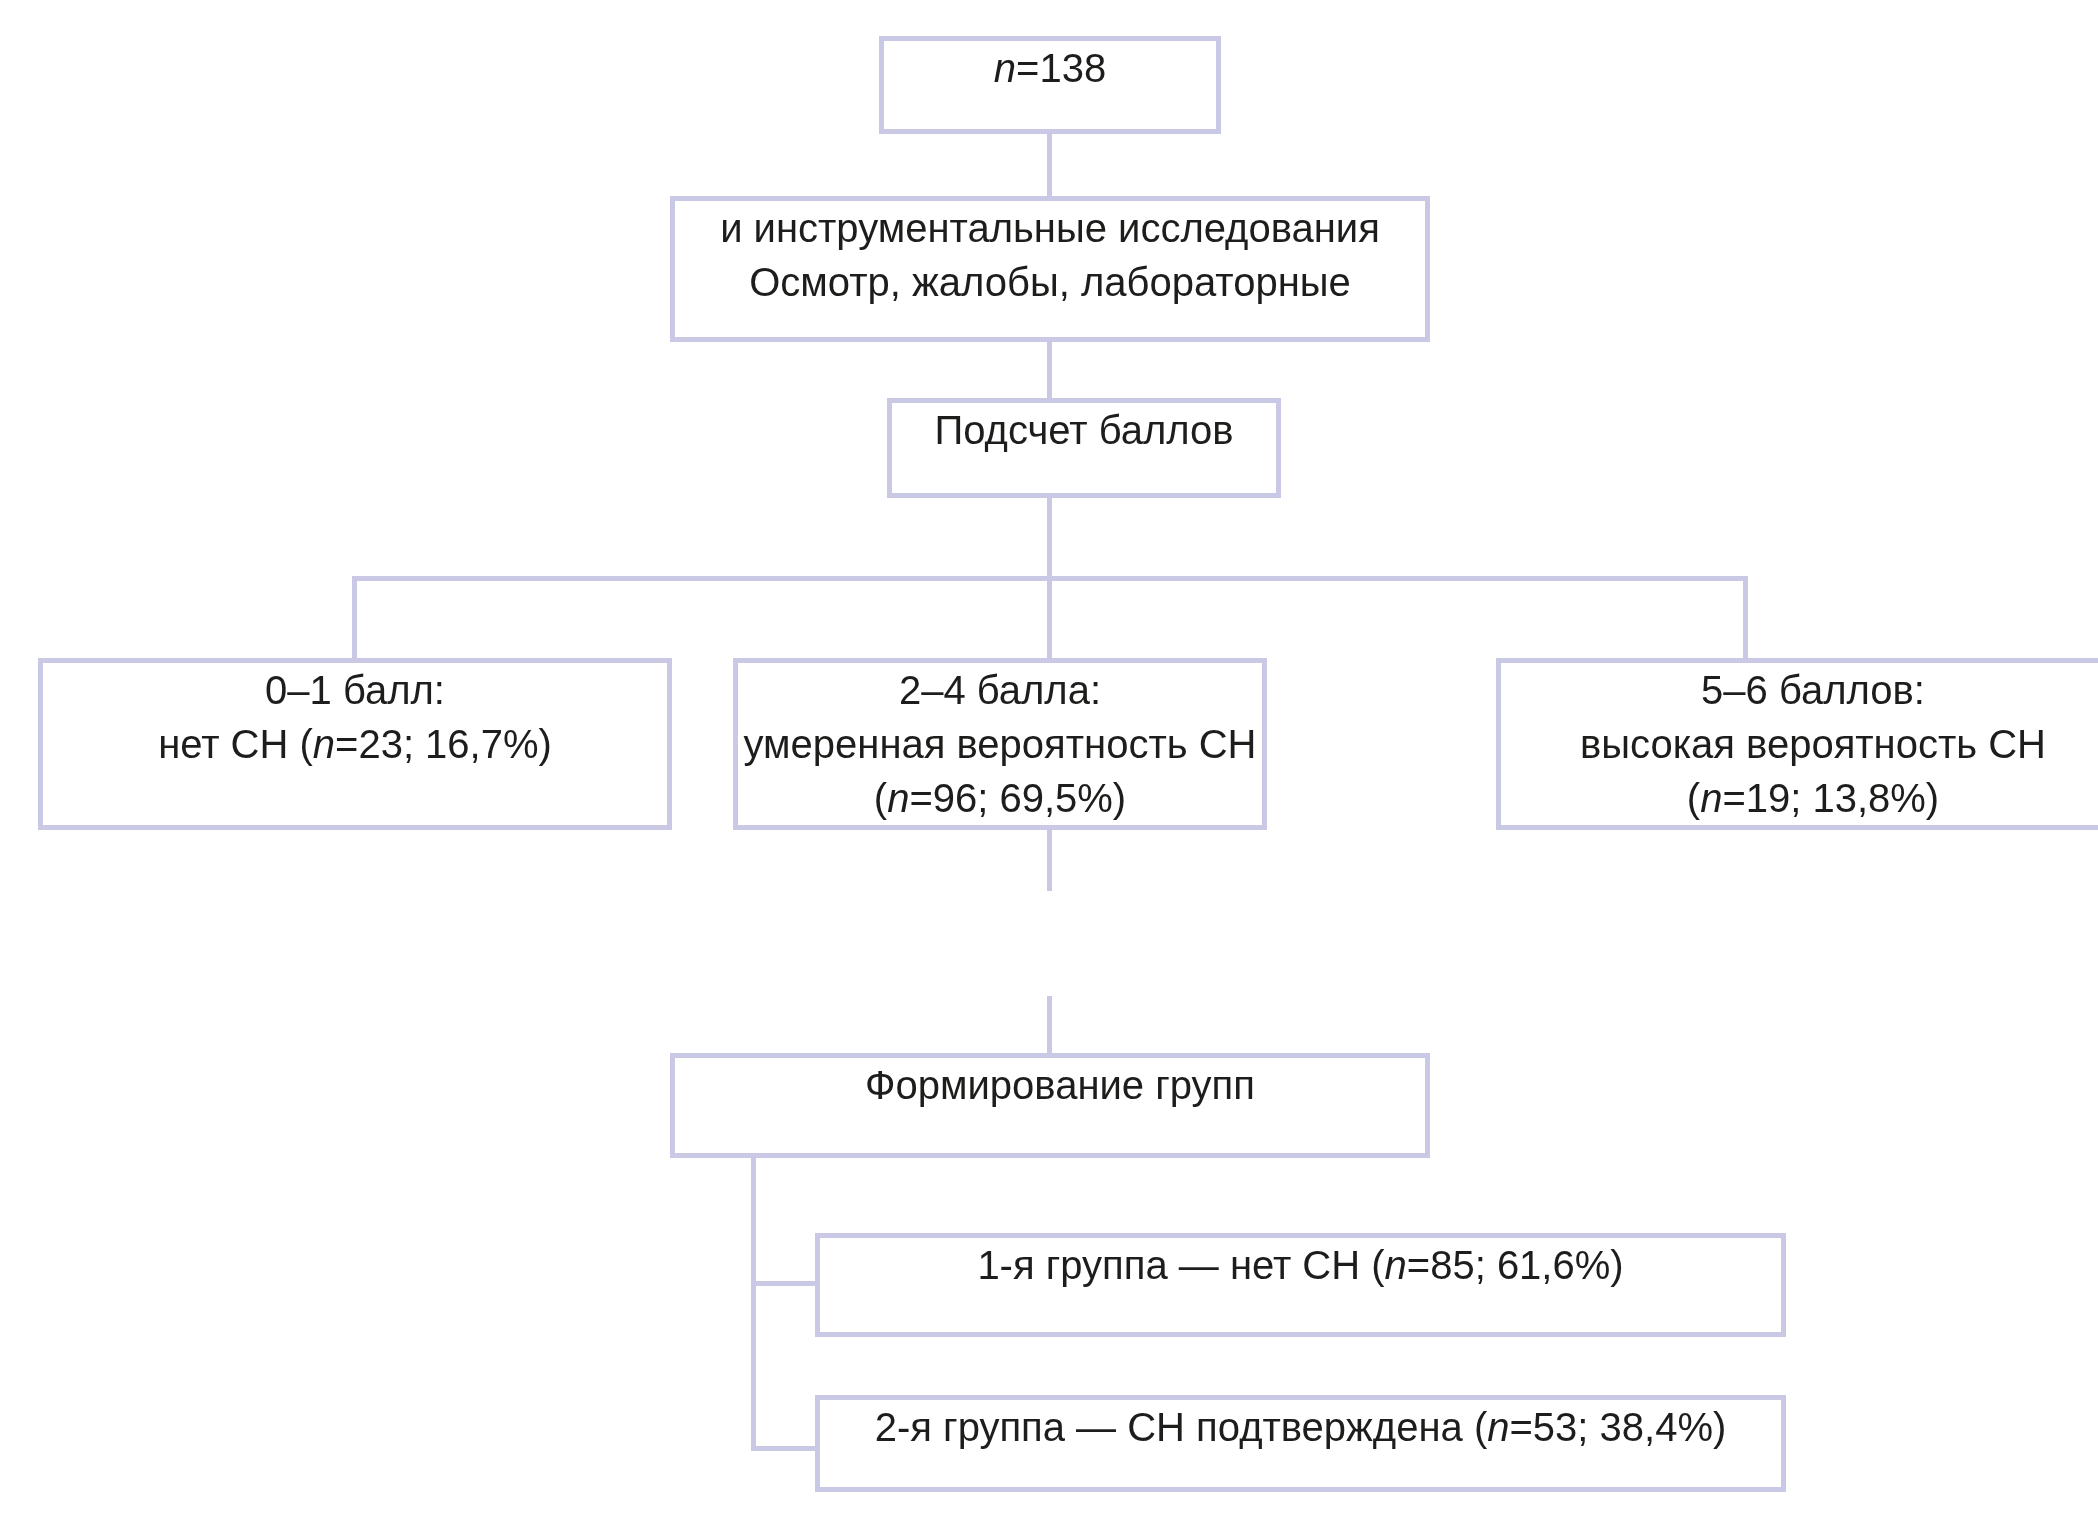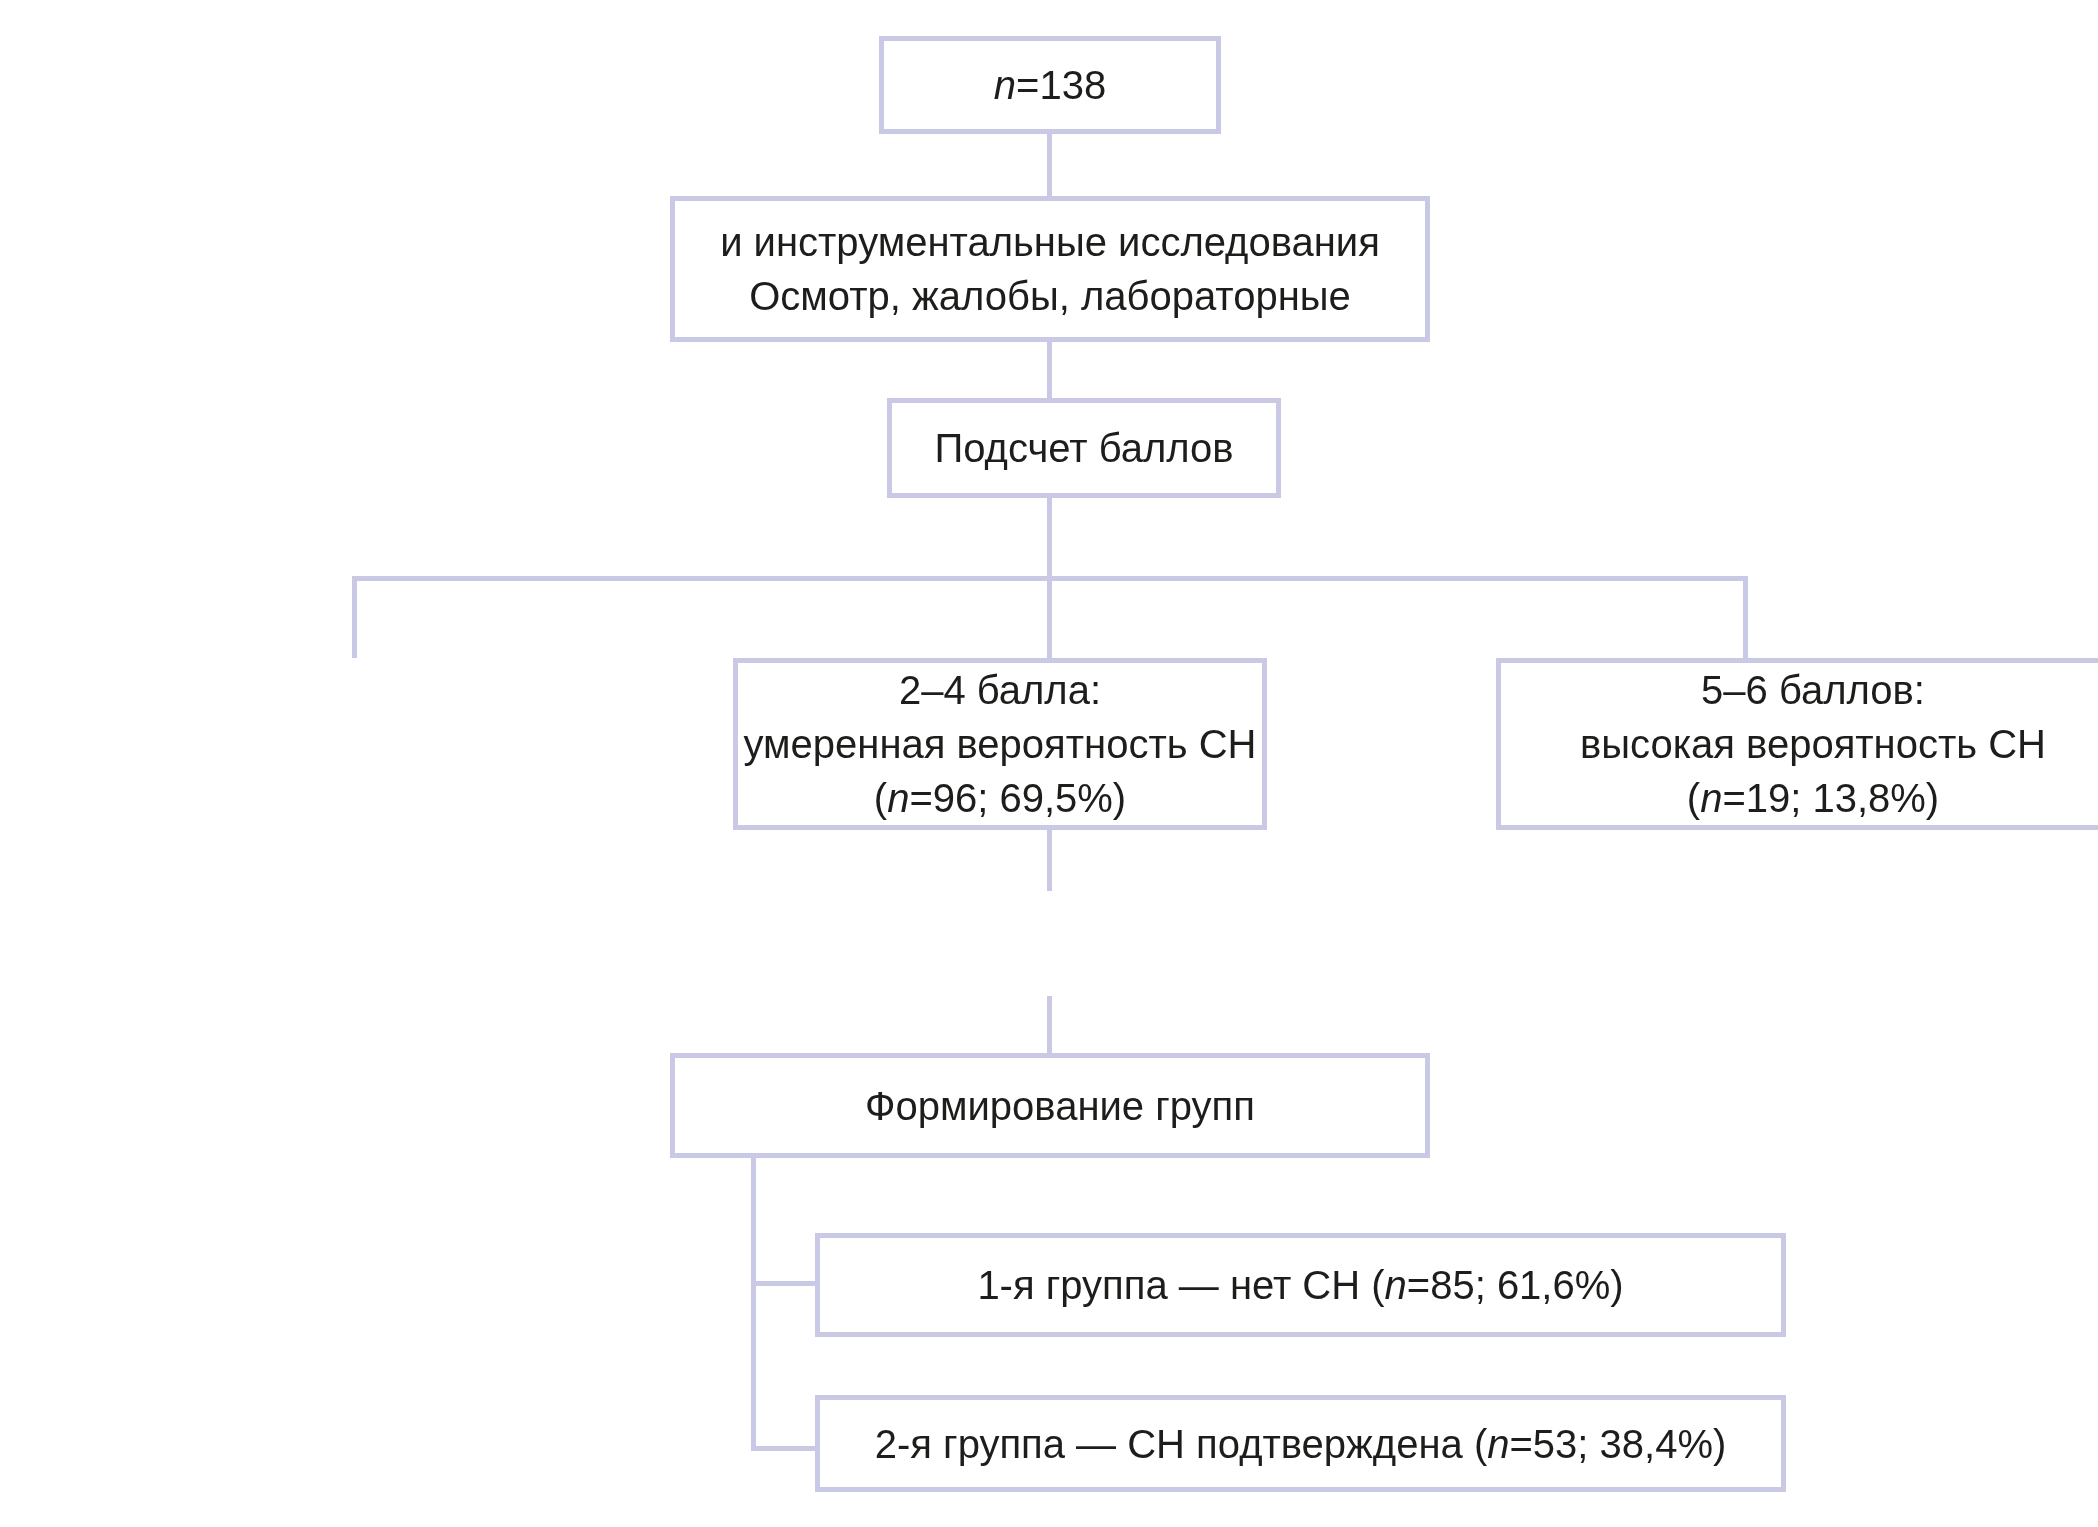--- a/index.html
+++ b/index.html
@@ -12,21 +12,20 @@
     background: var(--bg, #ffffff);
     overflow: hidden;
   }
   .node {
     position: absolute;
     border: 5px solid var(--line, #c9c9e5);
     background: var(--box, #ffffff);
     display: flex;
     flex-direction: column;
     align-items: center;
-    justify-content: center;
     text-align: center;
     font-size: 40px;
     line-height: 54px;
     z-index: 2;
   }
   .node .row { white-space: nowrap; }
   .it { font-style: italic; }
   .line {
     position: absolute;
     background: var(--line, #c9c9e5);
@@ -57,20 +56,24 @@
 
   <div class="node" style="left:670px; top:196px; width:760px; height:146px;">
     <div class="row">и инструментальные исследования</div>
     <div class="row">Осмотр, жалобы, лабораторные</div>
   </div>
 
   <div class="node" style="left:853px; top:398px; width:394px; height:100px;margin-left:34px;">
     <div class="row">Подсчет баллов</div>
   </div>
 
+  <div class="node" style="left:38px; top:658px; width:634px; height:172px;">
+    <div class="row">0–1 балл:</div>
+    <div class="row"><span>нет СН (</span><span class="it">n</span><span>=23; 16,7%)</span></div>
+  </div>
 
   <div class="node" style="left:733px; top:658px; width:534px; height:172px;">
     <div class="row">2–4 балла:</div>
     <div class="row">умеренная вероятность СН</div>
     <div class="row"><span>(</span><span class="it">n</span><span>=96; 69,5%)</span></div>
   </div>
 
   <div class="node" style="left:1496px; top:658px; width:634px; height:172px;">
     <div class="row">5–6 баллов:</div>
     <div class="row">высокая вероятность СН</div>

